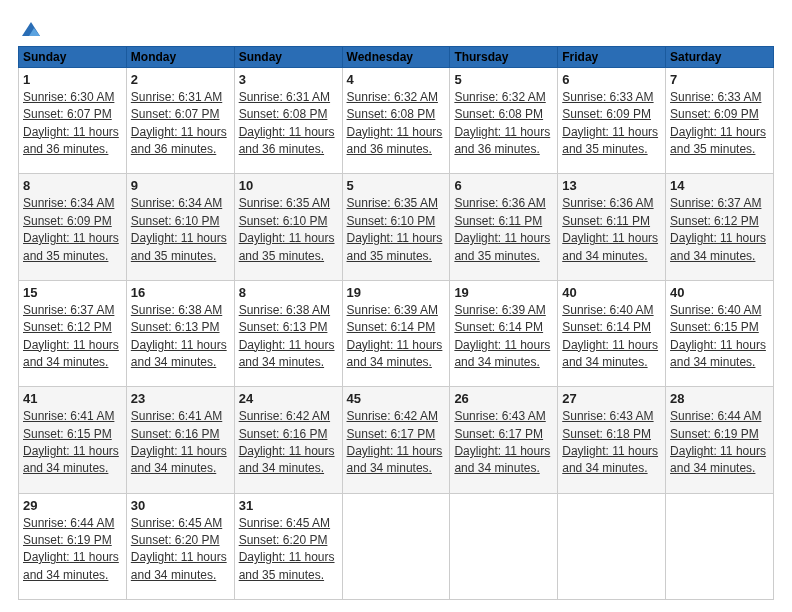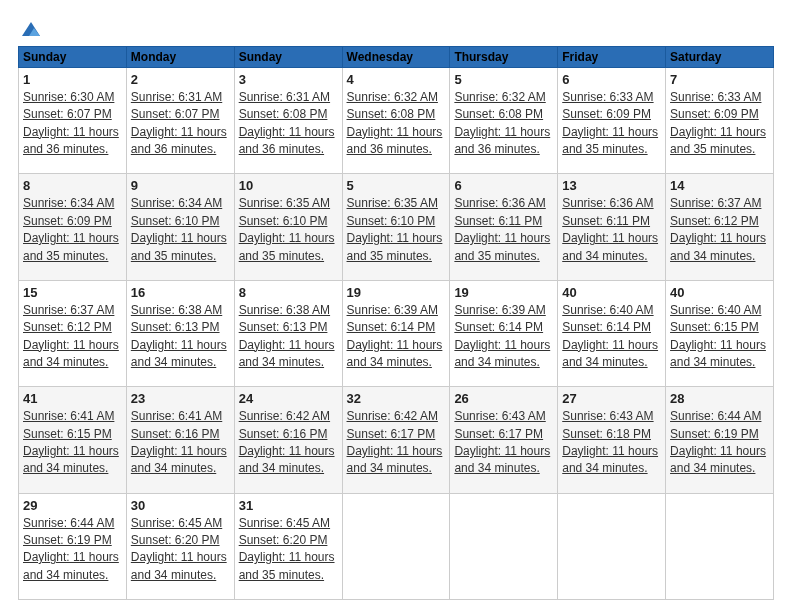--- a/index.html
+++ b/index.html
@@ -237,21 +237,21 @@
           </td>
           <td>
             <span class="day-num">23</span>
             <div class="day-info">Sunrise: 6:41 AM<br>Sunset: 6:16 PM<br>Daylight: 11 hours and 34 minutes.</div>
           </td>
           <td>
             <span class="day-num">24</span>
             <div class="day-info">Sunrise: 6:42 AM<br>Sunset: 6:16 PM<br>Daylight: 11 hours and 34 minutes.</div>
           </td>
           <td>
-            <span class="day-num">32</span>
+            <span class="day-num">45</span>
             <div class="day-info">Sunrise: 6:42 AM<br>Sunset: 6:17 PM<br>Daylight: 11 hours and 34 minutes.</div>
           </td>
           <td>
             <span class="day-num">26</span>
             <div class="day-info">Sunrise: 6:43 AM<br>Sunset: 6:17 PM<br>Daylight: 11 hours and 34 minutes.</div>
           </td>
           <td>
             <span class="day-num">27</span>
             <div class="day-info">Sunrise: 6:43 AM<br>Sunset: 6:18 PM<br>Daylight: 11 hours and 34 minutes.</div>
           </td>

